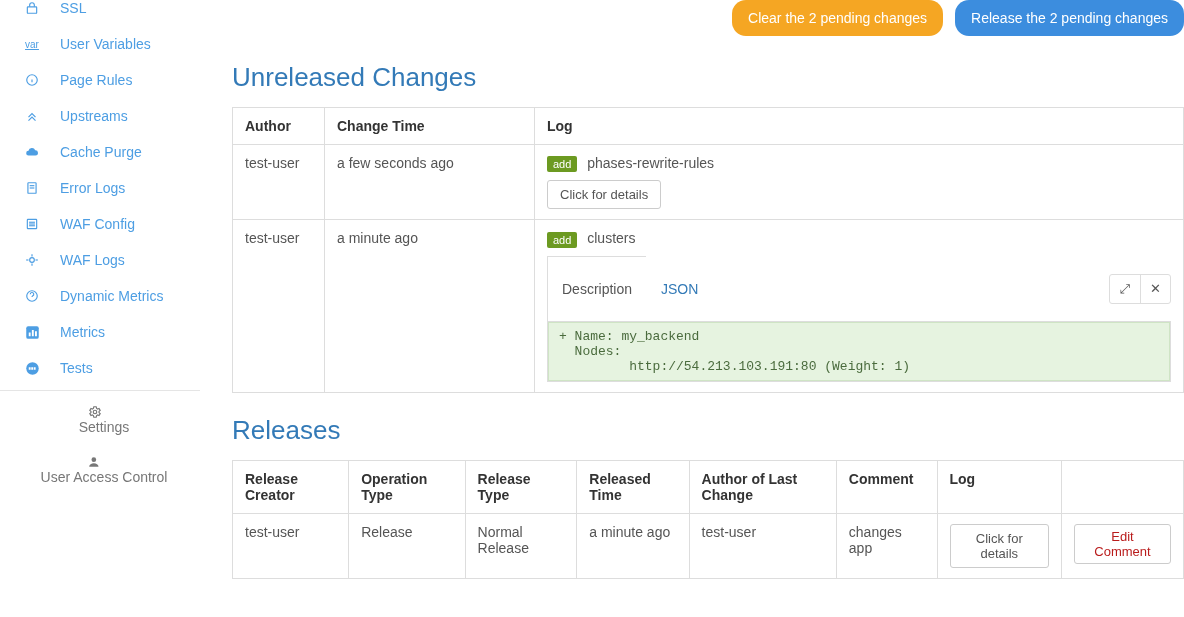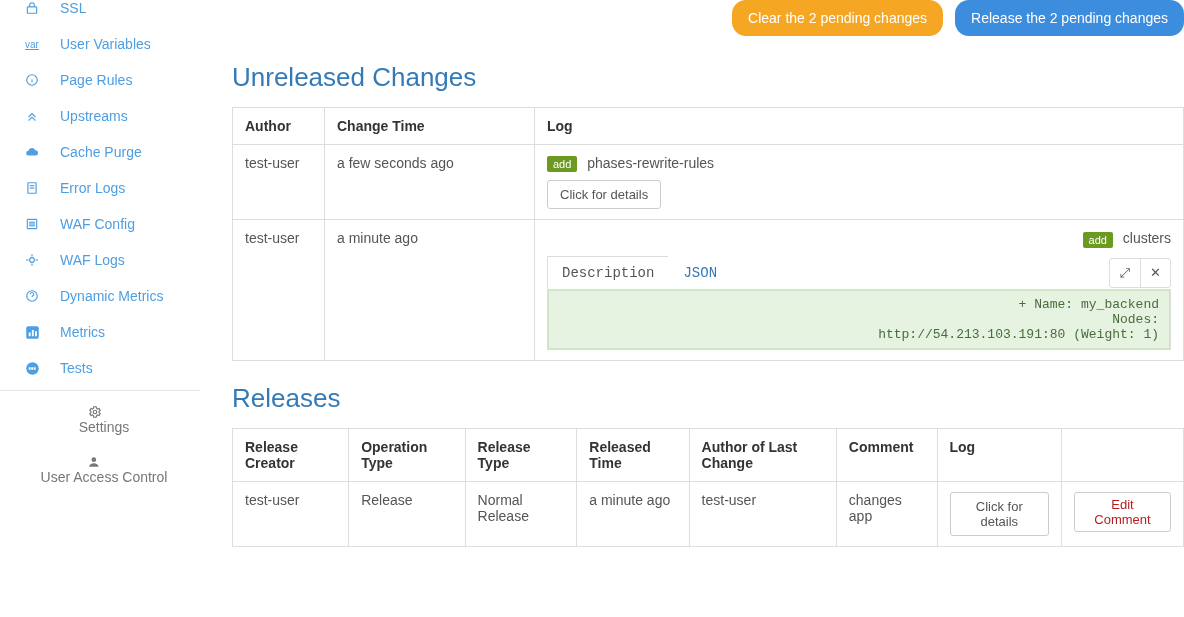--- a/index.html
+++ b/index.html
@@ -17,21 +17,21 @@
 .btn-warn { background: #f5a623; }
 .btn-primary { background: #3c8dde; }
 h2.section-title { color: #337ab7; font-weight: 400; font-size: 26px; margin: 8px 0 14px 0; }
 .tbl { width: 100%; border-collapse: collapse; margin-bottom: 22px; }
 .tbl th, .tbl td { border: 1px solid #ddd; padding: 10px 12px; text-align: left; vertical-align: top; font-size: 14px; color: #555; }
 .tbl th { font-weight: 600; color: #333; background: #fff; }
 .badge-add { display: inline-block; background: #6c9a21; color: #fff; font-size: 11px; padding: 2px 6px; border-radius: 2px; margin-right: 6px; vertical-align: middle; }
 .log-target { color: #555; }
 .btn-details { display: inline-block; margin-top: 8px; border: 1px solid #ccc; background: #fff; padding: 6px 12px; font-size: 13px; cursor: pointer; border-radius: 3px; color: #555; }
 .detail-tabs { display: flex; align-items: center; margin-top: 8px; }
-.tab { border: 1px solid #ddd; padding: 8px 14px; font-size: 14px; cursor: pointer; background: #fff; margin-right: -1px; color: #555; font-family: Liberation Mono, monospace; }
+.tab { border: 1px solid #ddd; padding: 24px 14px; font-size: 14px; cursor: pointer; background: #fff; margin-right: -1px; color: #555; }
 .tab.active { border-bottom-color: #fff; }
 .tab.link-style { color: #337ab7; border-color: transparent; }
 .tab-spacer { flex: 1; }
 .tab-icons { border: 1px solid #ddd; display: flex; border-radius: 3px; }
 .tab-icon-btn { width: 30px; height: 28px; display: flex; align-items: center; justify-content: center; cursor: pointer; color: #555; font-size: 13px; }
 .tab-icon-btn + .tab-icon-btn { border-left: 1px solid #ddd; }
 .codebox-wrap { border: 1px solid #ddd; padding: 0; margin-top: -1px; position: relative; }
 .codebox { background: #e6f3e0; border: 1px solid #cfe4c5; font-family: "Courier New", monospace; font-size: 13px; color: #4a6b3d; padding: 6px 10px; white-space: pre; overflow: hidden; position: relative; }
 .edit-comment-btn { border: 1px solid #ccc; background:#fff; padding:4px 10px; font-size:13px; border-radius:3px; cursor:pointer; color:#b91c1c; }
 svg { display:block; }
@@ -205,21 +205,21 @@
           <td>a few seconds ago</td>
           <td>
             <span class="badge-add">add</span>
             <span class="log-target">phases-rewrite-rules</span><br>
             <button class="btn-details">Click for details</button>
           </td>
         </tr>
         <tr>
           <td>test-user</td>
           <td>a minute ago</td>
-          <td style="position:relative;text-align:right;">
+          <td style="position:relative;">
             <span class="badge-add">add</span>
             <span class="log-target">clusters</span>
 
             <div class="detail-tabs">
               <div class="tab active">Description</div>
               <div class="tab link-style">JSON</div>
               <div class="tab-spacer"></div>
               <div class="tab-icons">
                 <div class="tab-icon-btn">⤢</div>
                 <div class="tab-icon-btn">✕</div>

